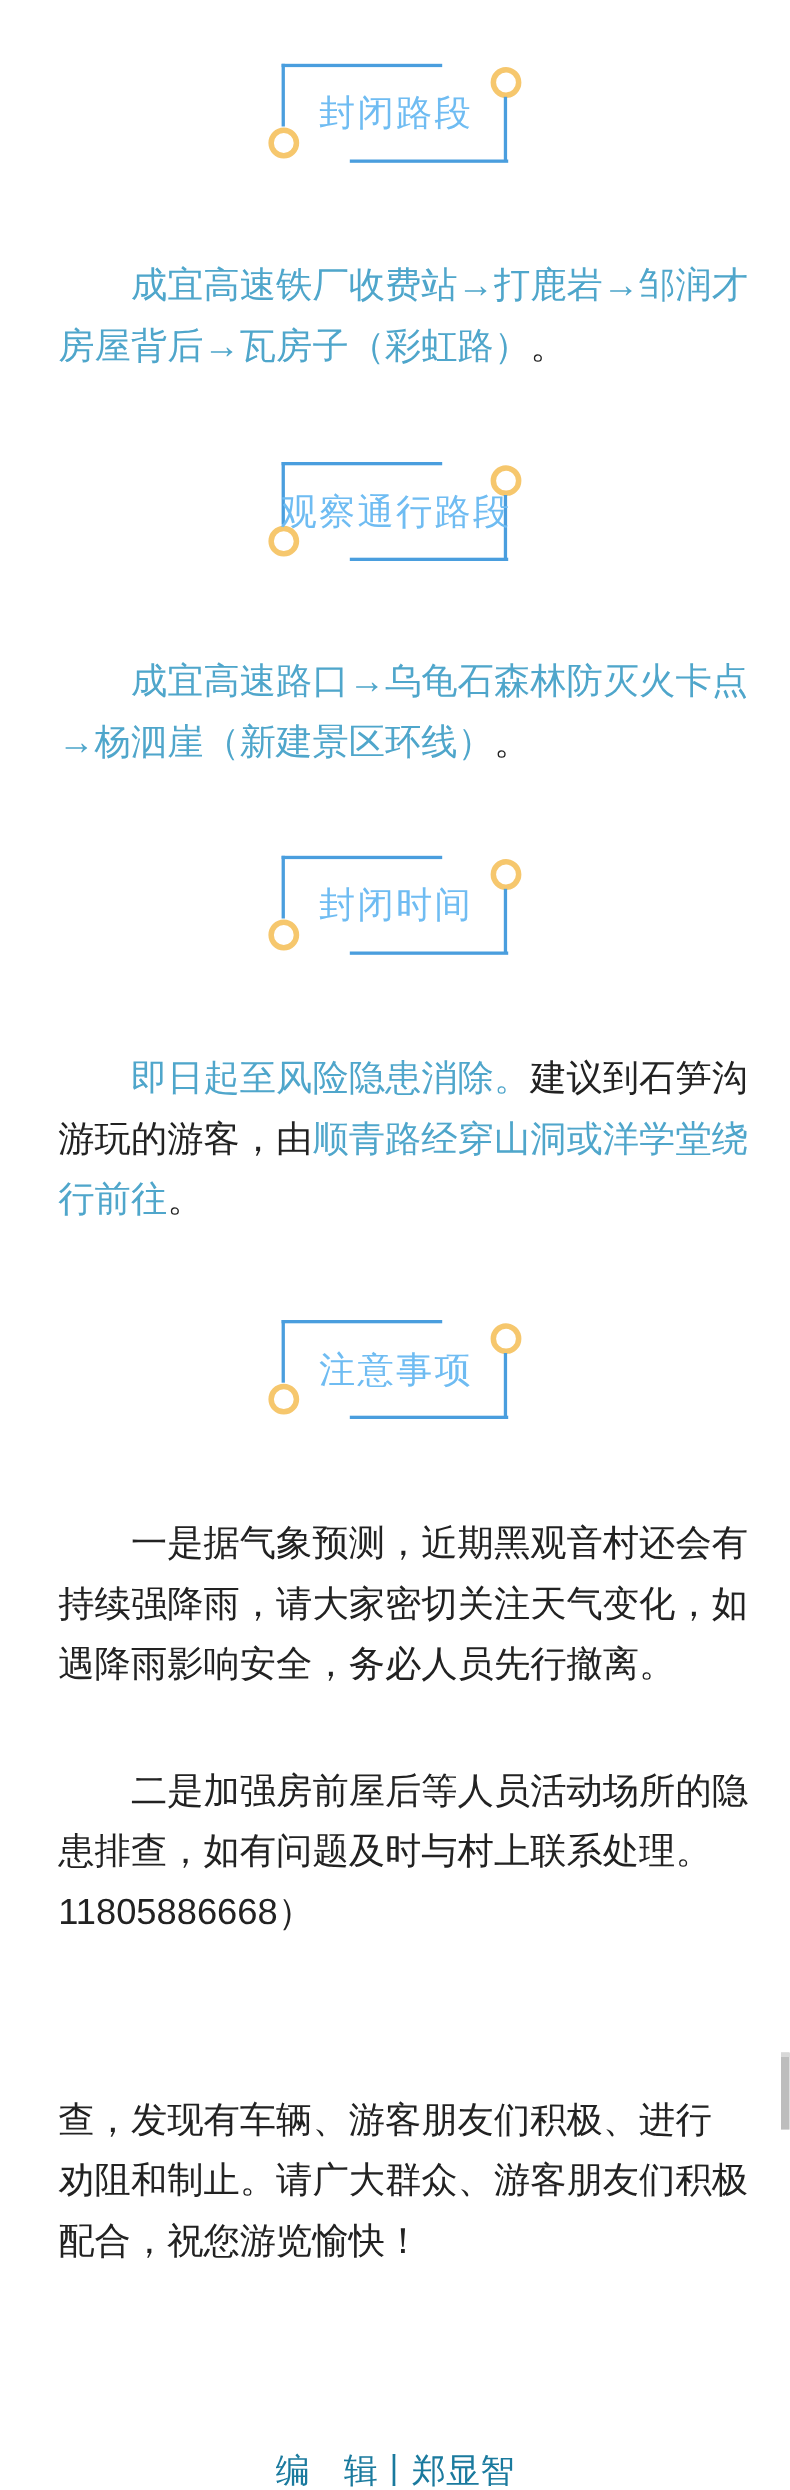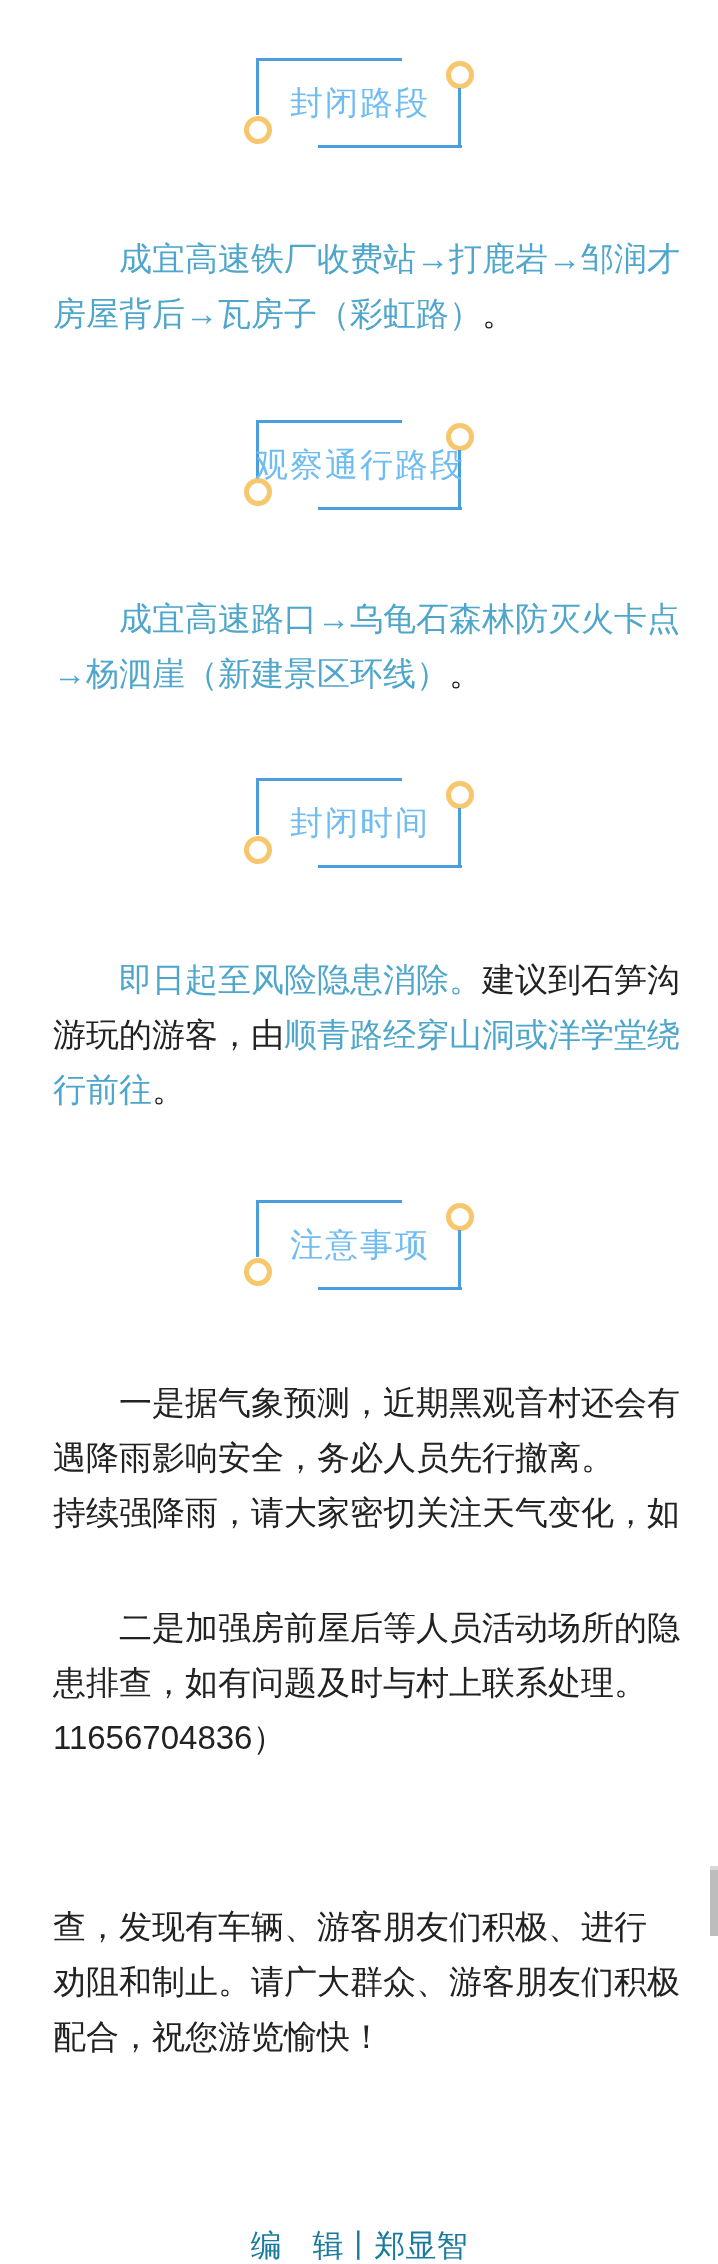--- a/index.html
+++ b/index.html
@@ -100,28 +100,28 @@
     <span class="ll"></span>
     <span class="ring bl"></span>
     <span class="ring tr"></span>
     <span class="rl"></span>
     <span class="bl-line"></span>
     <div class="title">注意事项</div>
   </div>
 
   <div class="para" style="top:1327px">
     <div class="line"><span class="t-dark">　　一是据气象预测，近期黑观音村还会有</span></div>
+    <div class="line"><span class="t-dark">持续强降雨，请大家密切关注天气变化，如</span></div>
     <div class="line"><span class="t-dark">遇降雨影响安全，务必人员先行撤离。</span></div>
-    <div class="line"><span class="t-dark">持续强降雨，请大家密切关注天气变化，如</span></div>
   </div>
 
   <div class="para" style="top:1552px">
     <div class="line"><span class="t-dark">　　二是加强房前屋后等人员活动场所的隐</span></div>
     <div class="line"><span class="t-dark">患排查，如有问题及时与村上联系处理。</span></div>
-    <div class="line"><span class="t-dark">11656704836）</span></div>
+    <div class="line"><span class="t-dark">11805886668）</span></div>
   </div>
 
   <div class="para" style="top:1851px">
     <div class="line"><span class="t-dark">查，发现有车辆、游客朋友们积极、进行</span></div>
     <div class="line"><span class="t-dark">劝阻和制止。请广大群众、游客朋友们积极</span></div>
     <div class="line"><span class="t-dark">配合，祝您游览愉快！</span></div>
   </div>
 
   <div class="credits" style="top:2175px">编　辑丨郑显智</div>
   <div class="credits" style="top:2221px">责　编丨余　欣</div>

